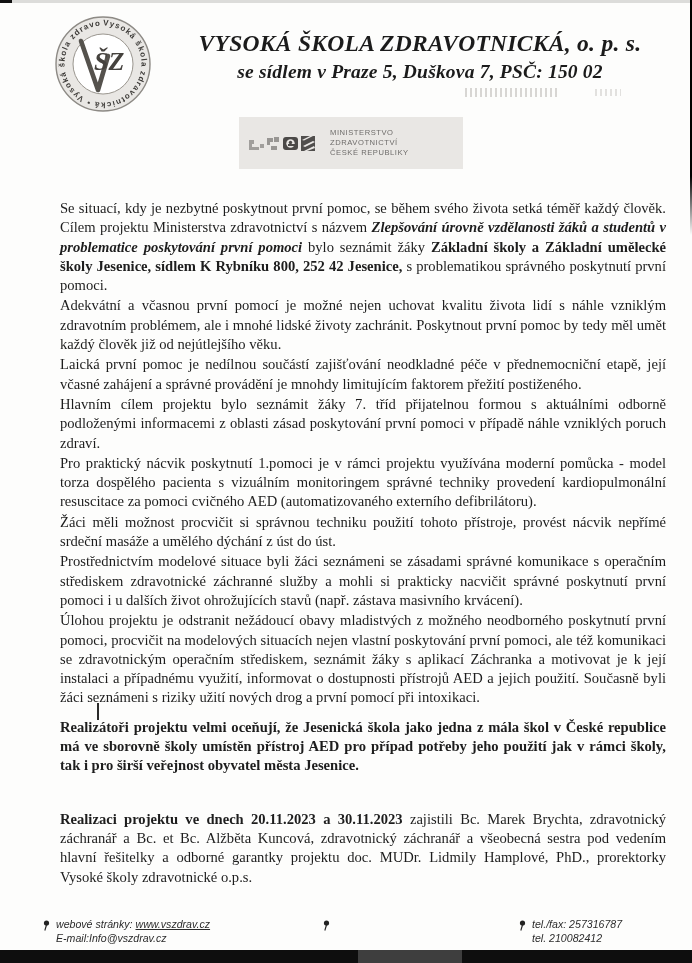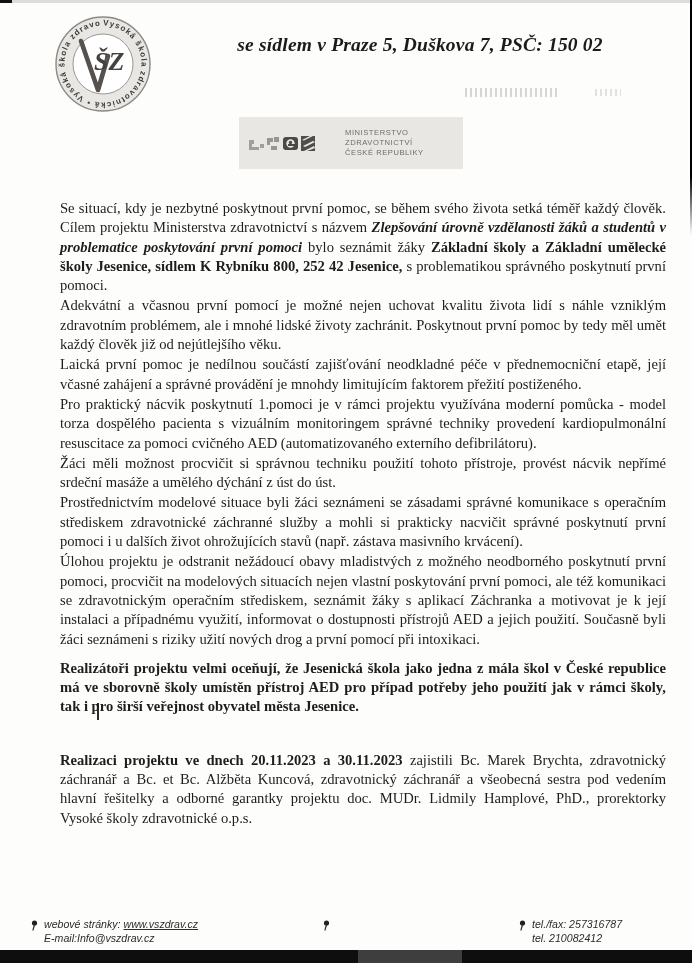--- a/index.html
+++ b/index.html
@@ -29,21 +29,21 @@
     color:#1b1b1b;margin:0;
   }
   .doc-subtitle{
     font-size:19.5px;font-weight:bold;font-style:italic;letter-spacing:.2px;
     color:#1b1b1b;margin:4px 0 0 0;
   }
 
   
   .ministry-box{
     position:absolute;left:239px;top:117px;width:224px;height:52px;
-    background:#e9e7e4;display:flex;align-items:center;gap:24px;padding-left:10px;
+    background:#e9e7e4;display:flex;align-items:center;gap:9px;padding-left:10px;
     box-sizing:border-box;
   }
   .ministry-glyphs{flex:0 0 auto;display:block;}
   .ministry-text{
     font-family:"Liberation Sans", sans-serif;
     font-size:7.6px;letter-spacing:.55px;line-height:10px;color:#6e6c6a;
   }
 
   
   .doc-body{
@@ -59,21 +59,21 @@
   .seg-bi{font-weight:bold;font-style:italic;}
 
   
   .footer{
     position:absolute;left:0;top:918px;width:692px;height:34px;
     font-family:"Liberation Sans", sans-serif;font-style:italic;
     font-size:10.6px;line-height:13.5px;color:#2b2b2b;
   }
   .footer-col{position:absolute;top:0;display:flex;gap:6px;}
   .footer-col .bullet{margin-top:2px;flex:0 0 auto;}
-  .fc-web{left:30px;justify-content:space-between;}
+  .fc-web{left:42px;justify-content:space-between;}
   .fc-bank{left:322px;}
   .fc-phone{left:518px;}
   .u{text-decoration:underline;}
 
   .bottom-bar{position:absolute;left:0;bottom:0;width:692px;height:13px;background:#0e0e0e;}
   .bottom-bar-segment{position:absolute;left:358px;bottom:0;width:104px;height:13px;background:#3e3e3e;}
 </style>
 </head>
 <body>
 
@@ -95,20 +95,21 @@
       </defs>
       <text font-family="Liberation Sans, sans-serif" font-size="8" font-weight="bold" fill="#3d3b38" letter-spacing="1.1">
         <textPath href="#ringPath">Vysoká škola zdravotnická • Vysoká škola zdravotnická •</textPath>
       </text>
       <path d="M33,33 L50,82 L60,48" fill="none" stroke="#55524d" stroke-width="4.6" stroke-linecap="round" stroke-linejoin="round"></path>
       <text x="46" y="62" font-family="Liberation Serif, serif" font-size="26" font-style="italic" font-weight="bold" fill="#45423e">ŠZ</text>
     </svg>
   </div>
 
   <div class="title-block">
+    <div class="doc-title">VYSOKÁ ŠKOLA ZDRAVOTNICKÁ, o. p. s.</div>
     <div class="doc-subtitle">se sídlem v Praze 5, Duškova 7, PSČ: 150 02</div>
   </div>
 
   <div class="ministry-box">
     <svg class="ministry-glyphs" width="72" height="22" viewBox="0 0 72 22">
       <path fill="#a19f9c" d="M0,8 h5 v4 h-2 v3 h7 v3 H0 Z M11,12 h4 v4 h-4 Z"></path>
       <path fill="#989693" d="M18,6 h6 v4 h-3 v3 h-3 Z M25,5 h5 v5 h-5 Z M22,14 h6 v4 h-6 Z"></path>
       <g>
         <rect x="34" y="5" width="15" height="13" rx="3" fill="#4b4947"></rect>
         <circle cx="41.5" cy="11.5" r="4.2" fill="#e9e7e4"></circle>
@@ -125,20 +126,21 @@
     <div class="ministry-text">
       <div>MINISTERSTVO ZDRAVOTNICTVÍ</div>
       <div>ČESKÉ REPUBLIKY</div>
     </div>
   </div>
 
   <div class="doc-body" id="doc-body">
       <p class="para"><span class="seg-n">Se situací, kdy je nezbytné poskytnout první pomoc, se během svého života setká téměř každý člověk. Cílem projektu Ministerstva zdravotnictví s názvem </span><span class="seg-bi">Zlepšování úrovně vzdělanosti žáků a studentů v problematice poskytování první pomoci</span><span class="seg-n"> bylo seznámit žáky </span><span class="seg-b">Základní školy a Základní umělecké školy Jesenice, sídlem K Rybníku 800, 252 42 Jesenice,</span><span class="seg-n"> s problematikou správného poskytnutí první pomoci.</span></p>
       <p class="para"><span class="seg-n">Adekvátní a včasnou první pomocí je možné nejen uchovat kvalitu života lidí s náhle vzniklým zdravotním problémem, ale i mnohé lidské životy zachránit. Poskytnout první pomoc by tedy měl umět každý člověk již od nejútlejšího věku.</span></p>
       <p class="para"><span class="seg-n">Laická první pomoc je nedílnou součástí zajišťování neodkladné péče v přednemocniční etapě, její včasné zahájení a správné provádění je mnohdy limitujícím faktorem přežití postiženého.</span></p>
+      <p class="para"><span class="seg-n">Hlavním cílem projektu bylo seznámit žáky 7. tříd přijatelnou formou s aktuálními odborně podloženými informacemi z oblasti zásad poskytování první pomoci v případě náhle vzniklých poruch zdraví.</span></p>
       <p class="para"><span class="seg-n">Pro praktický nácvik poskytnutí 1.pomoci je v rámci projektu využívána moderní pomůcka - model torza dospělého pacienta s vizuálním monitoringem správné techniky provedení kardiopulmonální resuscitace za pomoci cvičného AED (automatizovaného externího defibrilátoru).</span></p>
       <p class="para"><span class="seg-n">Žáci měli možnost procvičit si správnou techniku použití tohoto přístroje, provést nácvik nepřímé srdeční masáže a umělého dýchání z úst do úst.</span></p>
       <p class="para"><span class="seg-n">Prostřednictvím modelové situace byli žáci seznámeni se zásadami správné komunikace s operačním střediskem zdravotnické záchranné služby a mohli si prakticky nacvičit správné poskytnutí první pomoci i u dalších život ohrožujících stavů (např. zástava masivního krvácení).</span></p>
       <p class="para"><span class="seg-n">Úlohou projektu je odstranit nežádoucí obavy mladistvých z možného neodborného poskytnutí první pomoci, procvičit na modelových situacích nejen vlastní poskytování první pomoci, ale též komunikaci se zdravotnickým operačním střediskem, seznámit žáky s aplikací Záchranka a motivovat je k její instalaci a případnému využití, informovat o dostupnosti přístrojů AED a jejich použití. Současně byli žáci seznámeni s riziky užití nových drog a první pomocí při intoxikaci.</span></p>
       <p class="para para-realizatori"><span class="seg-b">Realizátoři projektu velmi oceňují, že Jesenická škola jako jedna z mála škol v České republice má ve sborovně školy umístěn přístroj AED pro případ potřeby jeho použití jak v rámci školy, tak i pro širší veřejnost obyvatel města Jesenice.</span></p>
       <p class="para para-realizace"><span class="seg-b">Realizaci projektu ve dnech 20.11.2023 a 30.11.2023</span><span class="seg-n"> zajistili Bc. Marek Brychta, zdravotnický záchranář a Bc. et Bc. Alžběta Kuncová, zdravotnický záchranář a všeobecná sestra pod vedením hlavní řešitelky a odborné garantky projektu doc. MUDr. Lidmily Hamplové, PhD., prorektorky Vysoké školy zdravotnické o.p.s.</span></p>
     </div>
 
   <div class="footer" id="footer">
       <div class="footer-col fc-web">

